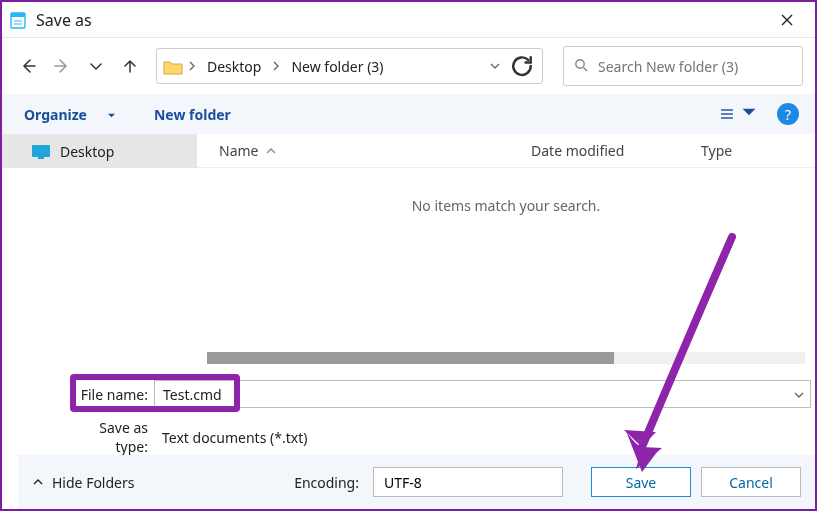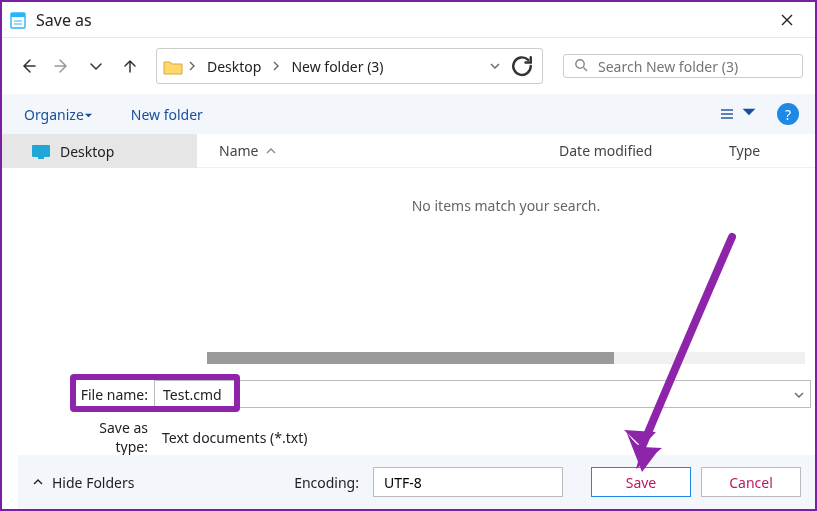--- a/index.html
+++ b/index.html
@@ -16,44 +16,44 @@
   .navrow { display: flex; align-items: center; height: 56px; padding: 8px 12px; gap: 6px; }
   .navbtn { width: 28px; height: 28px; display: flex; align-items: center; justify-content: center; color: #444; }
   .navbtn svg { width: 16px; height: 16px; }
   .breadcrumb { flex: 1; height: 36px; border: 1px solid #ccc; border-radius: 3px; display: flex; align-items: center; padding: 0 6px; gap: 4px; margin: 0 6px; }
   .folder-icon { width: 20px; height: 16px; }
   .bc-item { font-size: 14px; color: #222; padding: 2px 6px; }
   .bc-chevron { color: #888; display: flex; align-items: center; }
   .bc-chevron svg { width: 10px; height: 10px; }
   .bc-spacer { flex: 1; }
   .refresh { width: 28px; height: 28px; display: flex; align-items: center; justify-content: center; color: #333; margin-left: 4px; }
-  .searchbox { width: 240px; height: 24px; border: 1px solid #ccc; border-radius: 3px; display: flex; align-items: center; padding: 0 10px; margin-left: 8px; }
+  .searchbox { width: 240px; height: 40px; border: 1px solid #ccc; border-radius: 3px; display: flex; align-items: center; padding: 0 10px; margin-left: 8px; }
   .searchbox svg { width: 14px; height: 14px; color: #777; margin-right: 10px; }
   .searchbox input { border: none; outline: none; font-size: 14px; color: #777; flex: 1; background: transparent; }
 
   
   .toolbar { display: flex; align-items: center; height: 40px; background: #f3f6fa; padding: 0 16px; }
-  .tool-link { color: #1a4f9c; font-size: 14px; display: flex; align-items: center; gap: 0; padding: 4px 6px; }
+  .tool-link { color: #1a4f9c; font-size: 14px; display: flex; align-items: center; gap: 20px; padding: 4px 6px; font-weight: bold; }
   .tool-caret svg { width: 9px; height: 9px; }
   .toolbar-spacer { flex: 1; }
   .view-btn { color: #1a4f9c; display: flex; align-items: center; gap: 6px; padding: 4px 6px; }
   .view-btn svg { width: 16px; height: 16px; }
   .help-btn { width: 22px; height: 22px; border-radius: 50%; background: #1e88e5; color: #fff; font-size: 14px; display: flex; align-items: center; justify-content: center; margin-left: 14px; }
 
   
   .main { display: flex; height: 230px; }
   .sidebar { width: 195px; background: #fff; }
   .side-item { height: 34px; background: #e6e6e6; display: flex; align-items: center; padding-left: 30px; gap: 10px; font-size: 14px; color: #222; }
   .side-item .desk-icon { width: 18px; height: 14px; }
 
   .content { flex: 1; display: flex; flex-direction: column; position: relative; }
   .col-headers { height: 34px; display: flex; align-items: center; border-bottom: 1px solid #eee; font-size: 14px; color: #444; padding-left: 22px; }
   .col-name { width: 312px; display: flex; align-items: flex-start; gap: 8px; }
   .col-sort svg { width: 10px; height: 10px; color: #888; margin-left: auto; margin-right: 60px; }
-  .col-date { width: 170px; margin-left: 28px; }
+  .col-date { width: 170px; }
   .col-type { flex: 1; }
 
   .empty-msg { flex: 1; display: flex; align-items: flex-start; justify-content: center; padding-top: 28px; font-size: 14px; color: #666; }
 
   .hscroll-track { position: absolute; left: 10px; right: 10px; bottom: 0; height: 12px; background: #f0f0f0; }
   .hscroll-thumb { position: absolute; left: 0; width: 68%; height: 100%; background: #9a9a9a; }
 
   
   .fields { padding: 16px 4px 12px 70px; }
   .field-row { display: flex; align-items: center; margin-bottom: 10px; }
@@ -66,21 +66,21 @@
   .hl-box { position: absolute; border: 6px solid #8e24aa; border-radius: 4px; pointer-events: none; }
 
   
   .bottom { position: absolute; left: 16px; right: 0; bottom: 0; height: 54px; background: #f3f6fa; display: flex; align-items: center; padding: 0 14px; }
   .hide-folders { display: flex; align-items: center; gap: 8px; font-size: 14px; color: #222; }
   .hide-folders svg { width: 12px; height: 12px; }
   .bottom-spacer { flex: 1; }
   .enc-label { font-size: 14px; color: #222; margin-right: 14px; }
   .enc-combo { width: 190px; height: 30px; border: 1px solid #bbb; background: #fff; display: flex; align-items: center; padding: 0 10px; font-size: 14px; position: relative; margin-right: 18px; }
   .enc-combo .dd { position: absolute; right: 8px; color: #666; }
-  .btn { width: 100px; height: 30px; border: 1px solid #bbb; background: #fff; display: flex; align-items: center; justify-content: center; font-size: 14px; color: #be185d; margin-left: 10px; }
+  .btn { width: 100px; height: 30px; border: 1px solid #bbb; background: #fff; display: flex; align-items: center; justify-content: center; font-size: 14px; color: #0369a1; margin-left: 10px; }
   .btn.primary { border: 1px solid #1e88e5; }
 
   
   .arrow-overlay { position: absolute; pointer-events: none; }
 </style>
 </head>
 <body>
 
 <div class="titlebar">
   <span class="app-icon">

